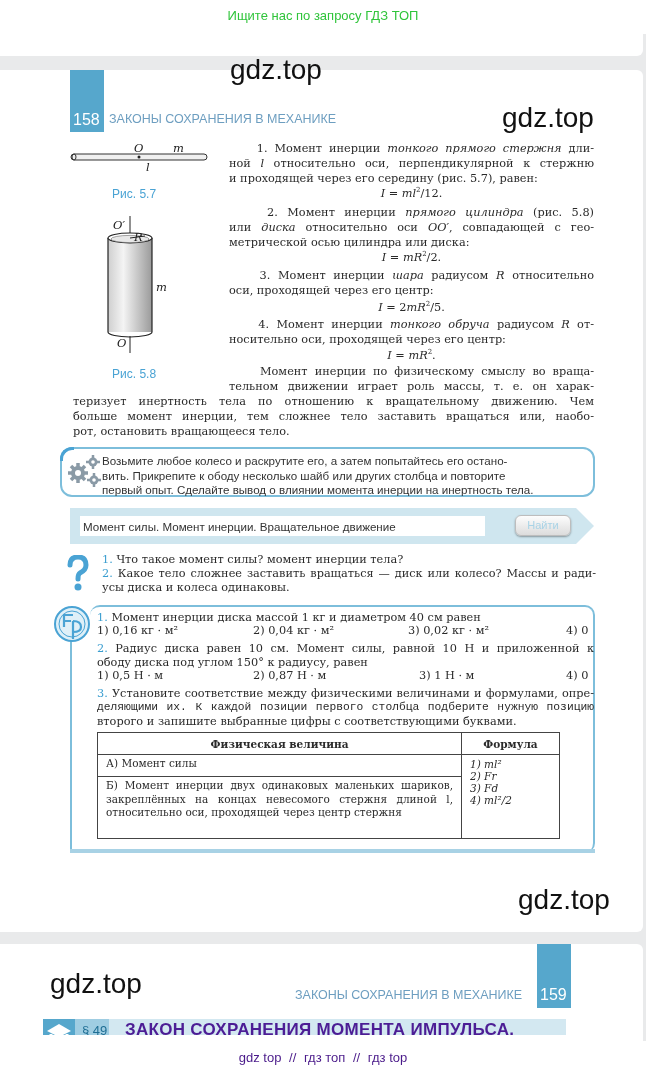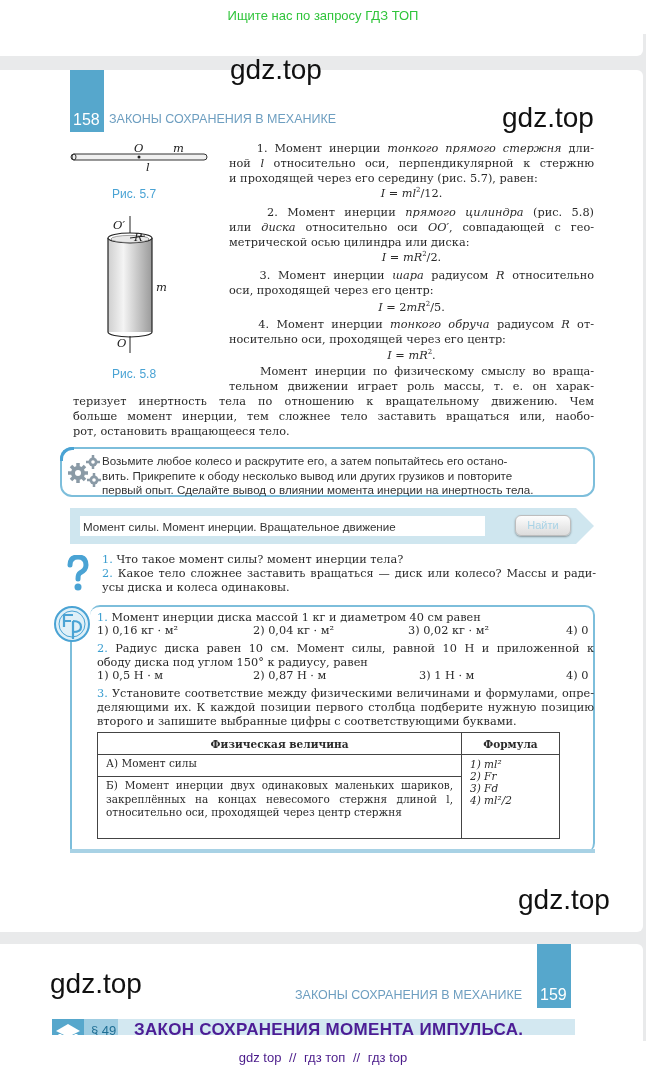--- a/index.html
+++ b/index.html
@@ -27,21 +27,21 @@
   .search-arrow { position: absolute; left: 576px; top: 508px; width: 0; height: 0; border-top: 18px solid transparent; border-bottom: 18px solid transparent; border-left: 18px solid #cfe6ef; }
   .search-input { position: absolute; left: 80px; top: 516px; width: 405px; height: 20px; background: #fff; border: none; font-family: "Liberation Sans", sans-serif; font-size: 11.6px; color: #333; padding-left: 3px; }
   .search-btn { position: absolute; left: 515px; top: 515px; width: 56px; height: 21px; border-radius: 6px; background: linear-gradient(#fdfdfd, #dcdcdc); border: 1px solid #bdbdbd; box-shadow: 0 1px 2px rgba(0,0,0,0.35); color: #a9d3e6; font-size: 11px; font-family: "Liberation Sans", sans-serif; text-align: center; line-height: 19px; }
   .num-blue { color: #3b9ed0; }
   .test-box { position: absolute; left: 90px; top: 605px; width: 505px; height: 248px; border: 2px solid #7dbedb; border-radius: 10px; border-left: none; border-bottom: none; }
   .test-bottom { position: absolute; left: 70px; top: 849px; width: 525px; height: 4px; background: #a8d2e5; }
   .test-leftbar { position: absolute; left: 70px; top: 640px; width: 2px; height: 212px; background: #7dbedb; }
   table.match { position: absolute; left: 97px; top: 732px; width: 463px; border-collapse: collapse; font-family: "DejaVu Serif", serif; font-size: 10.5px; color: #2a2a2a; }
   table.match td, table.match th { border: 1px solid #444; padding: 2px 8px; vertical-align: top; }
   table.match th { font-weight: bold; height: 22px; vertical-align: middle; }
-  .sec-bar { position: absolute; left: 52px; top: 1019px; width: 523px; height: 16px; background: #d3e8f1; overflow: hidden; }
+  .sec-bar { position: absolute; left: 43px; top: 1019px; width: 523px; height: 16px; background: #d3e8f1; overflow: hidden; }
   .sec-icon { position: absolute; left: 0; top: 0; width: 32px; height: 22px; background: #56a7cc; }
   .sec-num { position: absolute; left: 32px; top: 0; width: 34px; height: 22px; background: #9fcde2; color: #1f6e94; font-size: 13px; font-family: "Liberation Sans", sans-serif; padding: 4px 0 0 7px; }
   .sec-title { position: absolute; left: 82px; top: 1px; font-family: "Liberation Sans", sans-serif; font-weight: bold; font-size: 17px; color: #4c1d95; white-space: nowrap; letter-spacing: 0.3px; }
   .sec-title2 { position: absolute; left: 82px; top: 19px; font-family: "Liberation Sans", sans-serif; font-weight: bold; font-size: 15px; color: #1f1f1f; white-space: nowrap; letter-spacing: 0.3px; }
   .footer { position: absolute; left: 0; top: 1041px; width: 646px; height: 35px; background: #fff; }
   .footer-links { position: absolute; top: 9px; width: 646px; text-align: center; color: #4a1a8a; font-size: 13px; font-family: "Liberation Sans", sans-serif; }
   .footer-links span { margin: 0 2px; }
 </style>
 </head>
 <body>
@@ -137,21 +137,21 @@
     <circle cx="27" cy="9" r="1.8" fill="#fff"></circle>
     <circle cx="28" cy="27" r="4.5"></circle>
     <g stroke="#8a9aa6" stroke-width="2.5">
       <line x1="28" y1="20" x2="28" y2="34"></line>
         <line x1="21" y1="27" x2="35" y2="27"></line>
     </g>
     <circle cx="28" cy="27" r="1.8" fill="#fff"></circle>
   </g>
 </svg>
 <div class="exp-text" style="top:454px;">Возьмите любое колесо и раскрутите его, а затем попытайтесь его остано-</div>
-<div class="exp-text" style="top:469px;">вить. Прикрепите к ободу несколько вывод или других грузиков и повторите</div>
+<div class="exp-text" style="top:469px;">вить. Прикрепите к ободу несколько шайб или других столбца и повторите</div>
 <div class="exp-text" style="top:483px;">первый опыт. Сделайте вывод о влиянии момента инерции на инертность тела.</div>
 
 <div class="search-band"></div>
 <div class="search-arrow"></div>
 <input class="search-input" type="text" value="Момент силы. Момент инерции. Вращательное движение" style="">
 <div class="search-btn">Найти</div>
 
 <svg style="position:absolute;left:66px;top:555px;" width="24" height="36">
   <path d="M4 10 Q4 2 12 2 Q20 2 20 10 Q20 15 14 18 Q12 19 12 24" fill="none" stroke="#4aa3d4" stroke-width="5" stroke-linecap="round"></path>
   <circle cx="12" cy="32" r="3.5" fill="#4aa3d4"></circle>
@@ -193,21 +193,21 @@
   <div class="line" style="left:97px;top:655px;">ободу диска под углом 150° к радиусу, равен</div>
   <div class="line" style="left:97px;top:668px;">1) 0,5 Н · м</div>
   <div class="line" style="left:253px;top:668px;">2) 0,87 Н · м</div>
   <div class="line" style="left:419px;top:668px;">3) 1 Н · м</div>
   <div class="line" style="left:566px;top:668px;">4) 0</div>
 
   <div class="line just" style="left:97px;top:686px;width:497px;">
     <span class="num-blue">3.</span>
     <span>Установите соответствие между физическими величинами и формулами, опре-</span>
   </div>
-  <div class="line just" style="left:97px;top:700px;width:497px;">деляющими их. К каждой позиции первого столбца подберите нужную позицию</div>
+  <div class="line just" style="left:97px;top:700px;width:497px;font-family:Liberation Mono, monospace;">деляющими их. К каждой позиции первого столбца подберите нужную позицию</div>
   <div class="line" style="left:97px;top:714px;">второго и запишите выбранные цифры с соответствующими буквами.</div>
 </div>
 
 <table class="match">
   <tbody>
       <tr>
     <th style="width:364px;">Физическая величина</th>
     <th>Формула</th>
   </tr>
   <tr>

